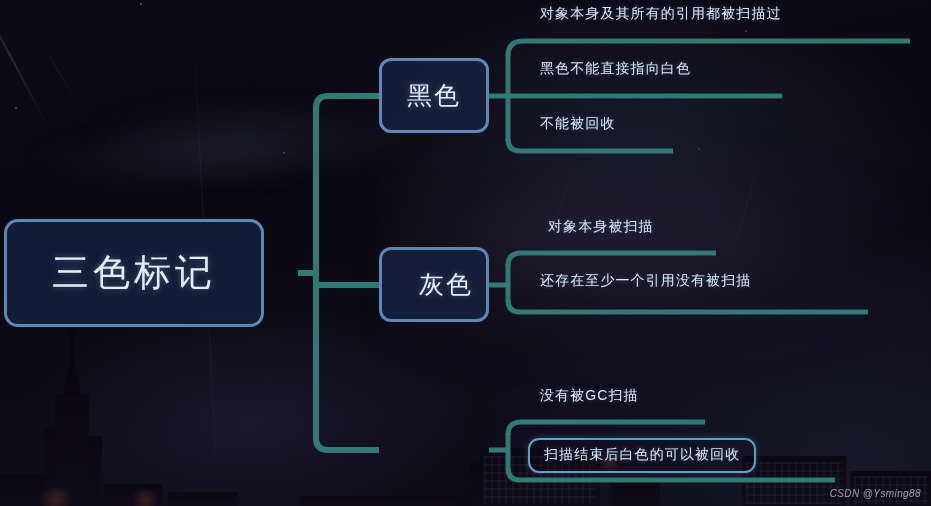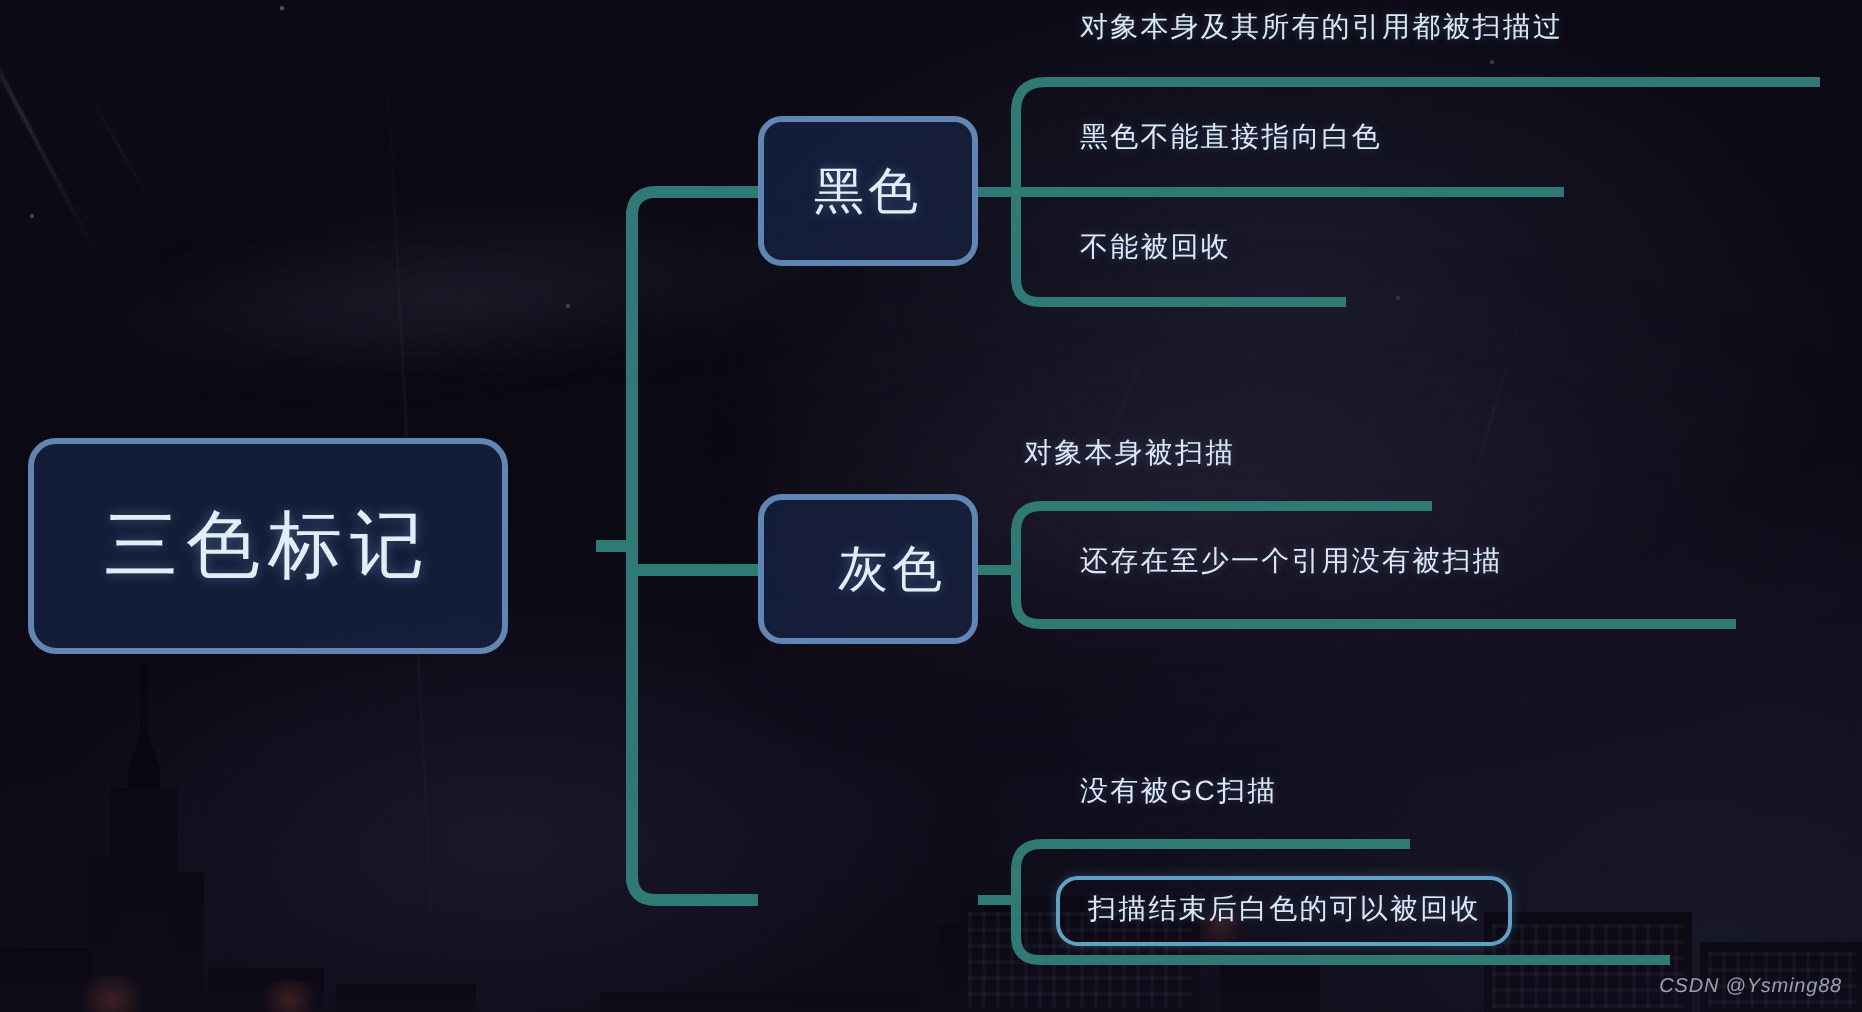--- a/index.html
+++ b/index.html
@@ -121,22 +121,22 @@
     align-items: center;
     justify-content: center;
     background: rgba(22,32,62,0.88);
     border: 3px solid #6286b4;
     border-radius: 12px;
     color: #e3edf8;
     text-shadow: 0 0 6px rgba(120,170,220,0.45);
     letter-spacing: 1px;
   }
   .node-root {
-    left: 14px; top: 219px;
-    width: 240px; height: 108px;
+    left: 4px; top: 219px;
+    width: 260px; height: 108px;
     border-radius: 14px;
     font-size: 37px;
     letter-spacing: 4px;
   }
   .node-branch {
     width: 110px; height: 75px;
     font-size: 25px;
     letter-spacing: 2px;
   }
   .node-black { left: 379px; top: 58px; }
@@ -264,21 +264,21 @@
       <span>黑色</span>
     </div>
     <div class="node node-branch node-gray">
       <span>灰色</span>
     </div>
 
     <div class="leaf" style="left:540px; top:5px;">对象本身及其所有的引用都被扫描过</div>
     <div class="leaf" style="left:540px; top:60px;">黑色不能直接指向白色</div>
     <div class="leaf" style="left:540px; top:115px;">不能被回收</div>
 
-    <div class="leaf" style="left:512px; top:218px;">对象本身被扫描</div>
+    <div class="leaf" style="left:548px; top:218px;">对象本身被扫描</div>
     <div class="leaf" style="left:540px; top:272px;">还存在至少一个引用没有被扫描</div>
 
     <div class="leaf" style="left:540px; top:387px;">没有被GC扫描</div>
     <div class="leaf leaf-selected" style="left:528px; top:438px;">扫描结束后白色的可以被回收</div>
 
   </div>
 
   <div class="watermark">CSDN @Ysming88</div>
 </div>
 

